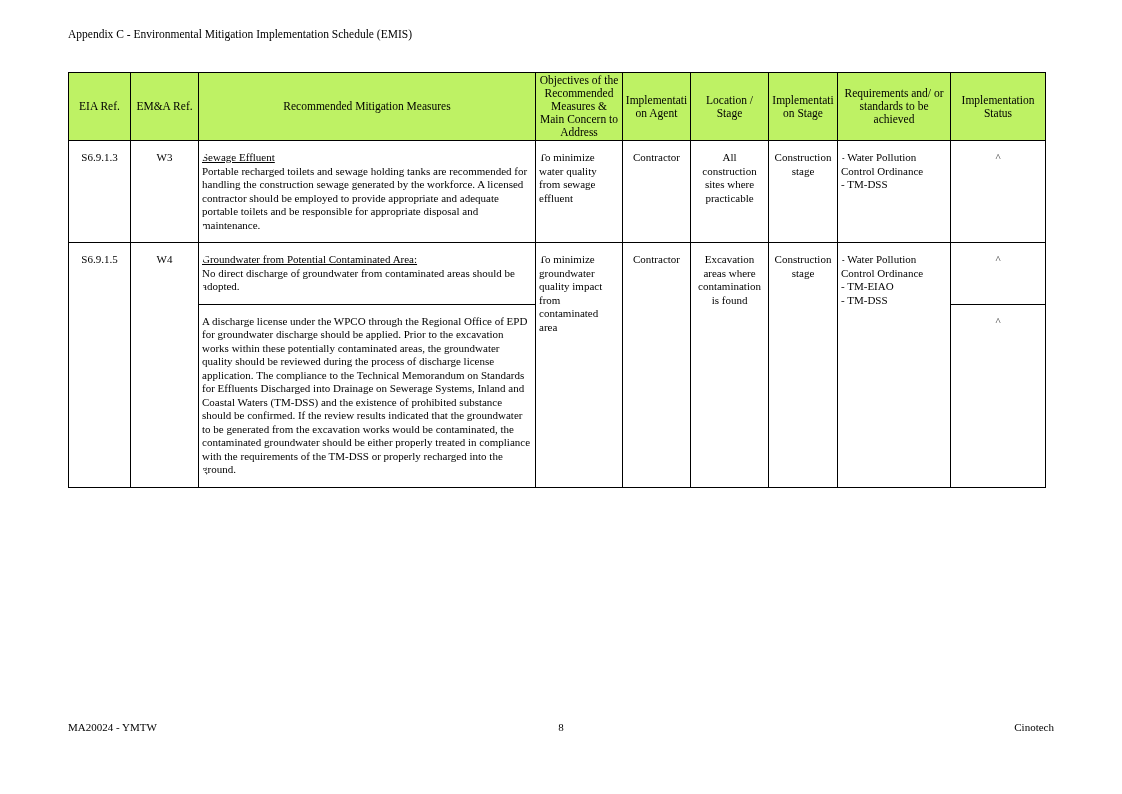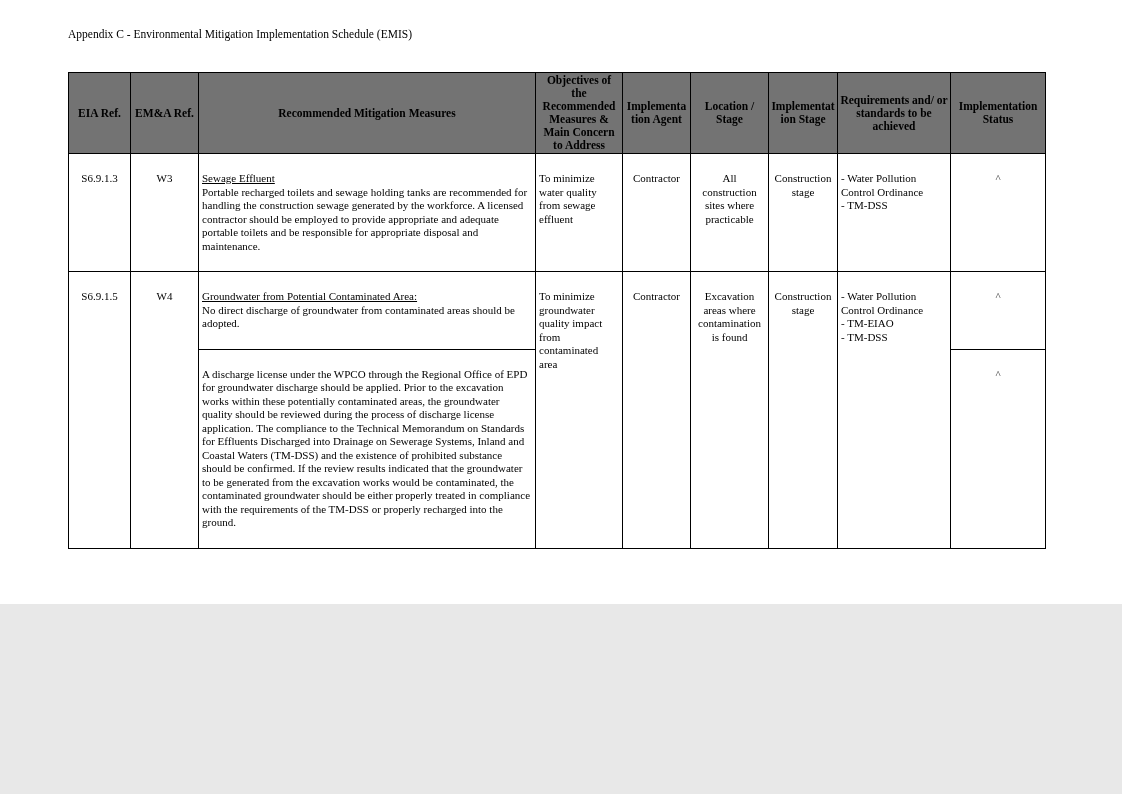--- a/index.html
+++ b/index.html
@@ -1,19 +1,19 @@
 <!DOCTYPE html>
 <html><head>
 <meta charset="utf-8">
 <style>
   * { margin:0; padding:0; box-sizing:border-box; }
   html,body { background:#e8e8e8; }
   .page {
     position:relative;
-    width:1122px; height:604px;
+    width:1122px; height:794px;
     background:#ffffff;
     font-family:"Liberation Serif","DejaVu Serif",serif;
     color:#000000;
     overflow:hidden;
     margin:0 auto;
   }
   .doc-title {
     position:absolute;
     left:68px; top:27px;
     font-size:11.5px;
@@ -25,26 +25,26 @@
     width:977px;
     border-collapse:collapse;
     table-layout:fixed;
     border:1.5px solid #000;
   }
   table.emis th, table.emis td {
     border:1px solid #000;
     vertical-align:top;
     font-size:11px;
     line-height:13.5px;
-    padding:18px 3px;
+    padding:10px 3px;
     overflow:hidden;
   }
   table.emis thead th {
-    background:#737373;
-    font-weight:bold;
+    background:#bef264;
+    font-weight:normal;
     font-size:11.5px;
     line-height:13px;
     text-align:center;
     vertical-align:middle;
     padding:1px 2px;
     height:64px;
   }
   th.brk { overflow-wrap:anywhere; word-break:break-all; }
   tr.r-1  { height:86px; }
   tr.r-2a { height:52px; }

